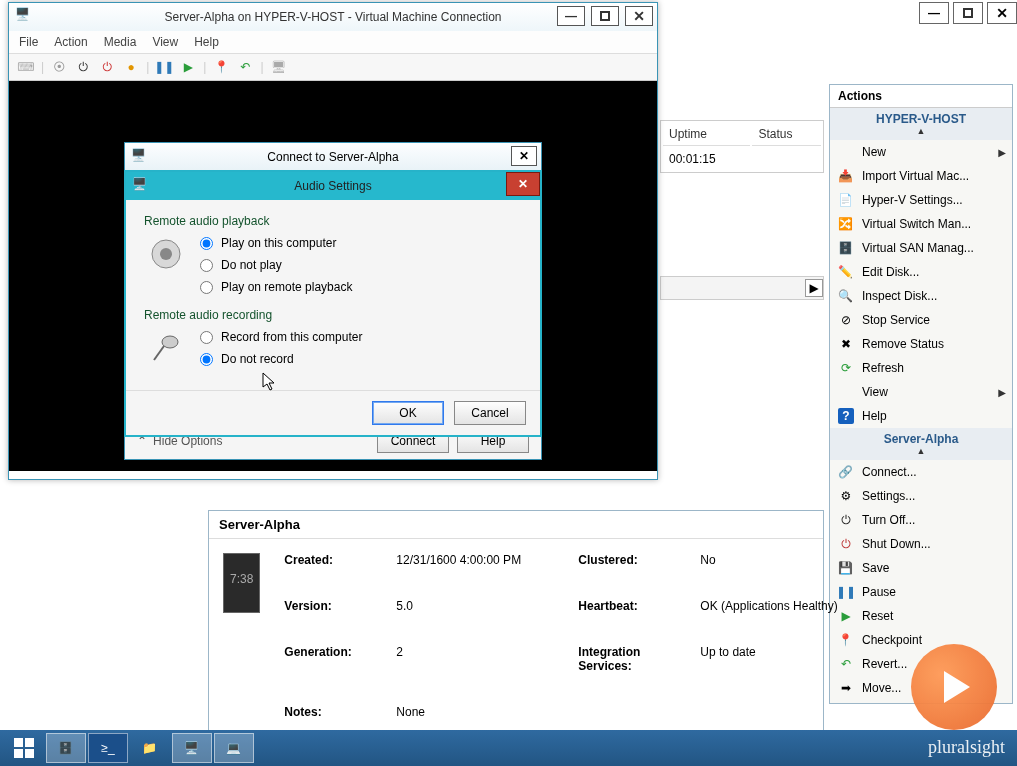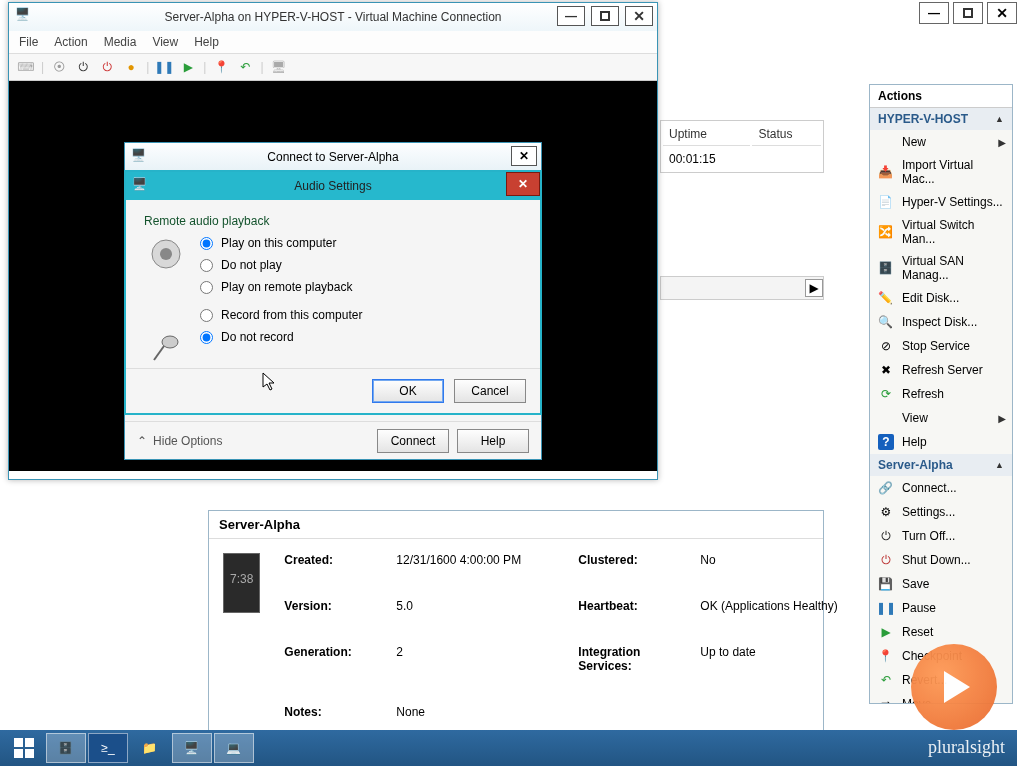--- a/index.html
+++ b/index.html
@@ -6,23 +6,23 @@
 body { background: #fff; width: 1017px; height: 766px; overflow: hidden; position: relative; }
 
 
 .host-titlebar { position: absolute; top: 0; right: 0; height: 26px; display: flex; align-items: center; gap: 0; }
 .host-titlebar .btn { width: 30px; height: 22px; border: 1px solid #666; background: #fff; display:flex; align-items:center; justify-content:center; margin-left:4px; cursor:pointer; }
 .minus { font-weight:bold; }
 .square { width:10px; height:10px; border:2px solid #333; display:inline-block; }
 .xmark { font-weight:bold; font-size:14px; }
 
 
-.actions-pane { position:absolute; right:4px; top:84px; width:144px; border:1px solid #9cb6c8; background:#f7f7f4; height:620px; overflow:hidden; }
+.actions-pane { position:absolute; right:4px; top:84px; width:184px; border:1px solid #9cb6c8; background:#f7f7f4; height:620px; overflow:hidden; }
 .actions-title { background:#fff; padding:4px 8px; font-weight:bold; border-bottom:1px solid #ccc; }
-.actions-section { background:#e8edf2; padding:4px 8px; font-weight:600; color:#2a5a8a; display:flex; justify-content:space-between; align-items:center; }
+.actions-section { background:#e8edf2; padding:4px 8px; font-weight:600; color:#2a5a8a; display:flex; justify-content:space-between; align-items:center;flex-direction:column; }
 .action-item { padding:4px 6px 4px 8px; display:flex; align-items:center; gap:8px; cursor:pointer; }
 .action-icon { width:16px; height:16px; display:inline-flex; align-items:center; justify-content:center; flex-shrink:0; }
 .chev-right { font-size:10px; color:#333; margin-left:auto; }
 
 
 .mid-list { position:absolute; top:120px; left:660px; width:164px; background:#fff; border:1px solid #ccc; font-size:12px; }
 .mid-list th { text-align:left; padding:4px 6px; background:#fff; border-bottom:1px solid #ddd; font-weight:normal; color:#333; }
 .mid-list td { padding:4px 6px; }
 
 .mid-scroll { position:absolute; top:276px; left:660px; width:164px; height:24px; border:1px solid #ccc; background:#f4f4f4; display:flex; justify-content:flex-end; align-items:center; }
@@ -154,21 +154,21 @@
   <div class="action-item">
       <span class="action-icon">🔍</span>
       <span>Inspect Disk...</span>
     </div>
   <div class="action-item">
       <span class="action-icon">⊘</span>
       <span>Stop Service</span>
     </div>
   <div class="action-item">
       <span class="action-icon">✖</span>
-      <span>Refresh Server</span>
+      <span>Remove Status</span>
     </div>
   <div class="action-item">
       <span class="action-icon" style="color:#2a9d3a;">⟳</span>
       <span>Refresh</span>
     </div>
   <div class="action-item">
       <span class="action-icon"></span>
       <span>View</span>
       <span class="chev-right">▶</span>
     </div>
@@ -332,20 +332,21 @@
       <div class="radio-row">
           <input type="radio" name="pb" style="">
           <label>Do not play</label>
         </div>
       <div class="radio-row">
           <input type="radio" name="pb" style="">
           <label>Play on remote playback</label>
         </div>
     </div>
     <div class="group">
+      <div class="group-label">Remote audio recording</div>
       <div class="group-icon">
         <svg viewBox="0 0 36 36">
             <ellipse cx="22" cy="12" rx="8" ry="6" fill="#ccc" stroke="#666"></ellipse>
             <line x1="16" y1="16" x2="6" y2="30" stroke="#666" stroke-width="2"></line>
           </svg>
       </div>
       <div class="radio-row">
           <input type="radio" name="rec" style="">
           <label>Record from this computer</label>
         </div>

